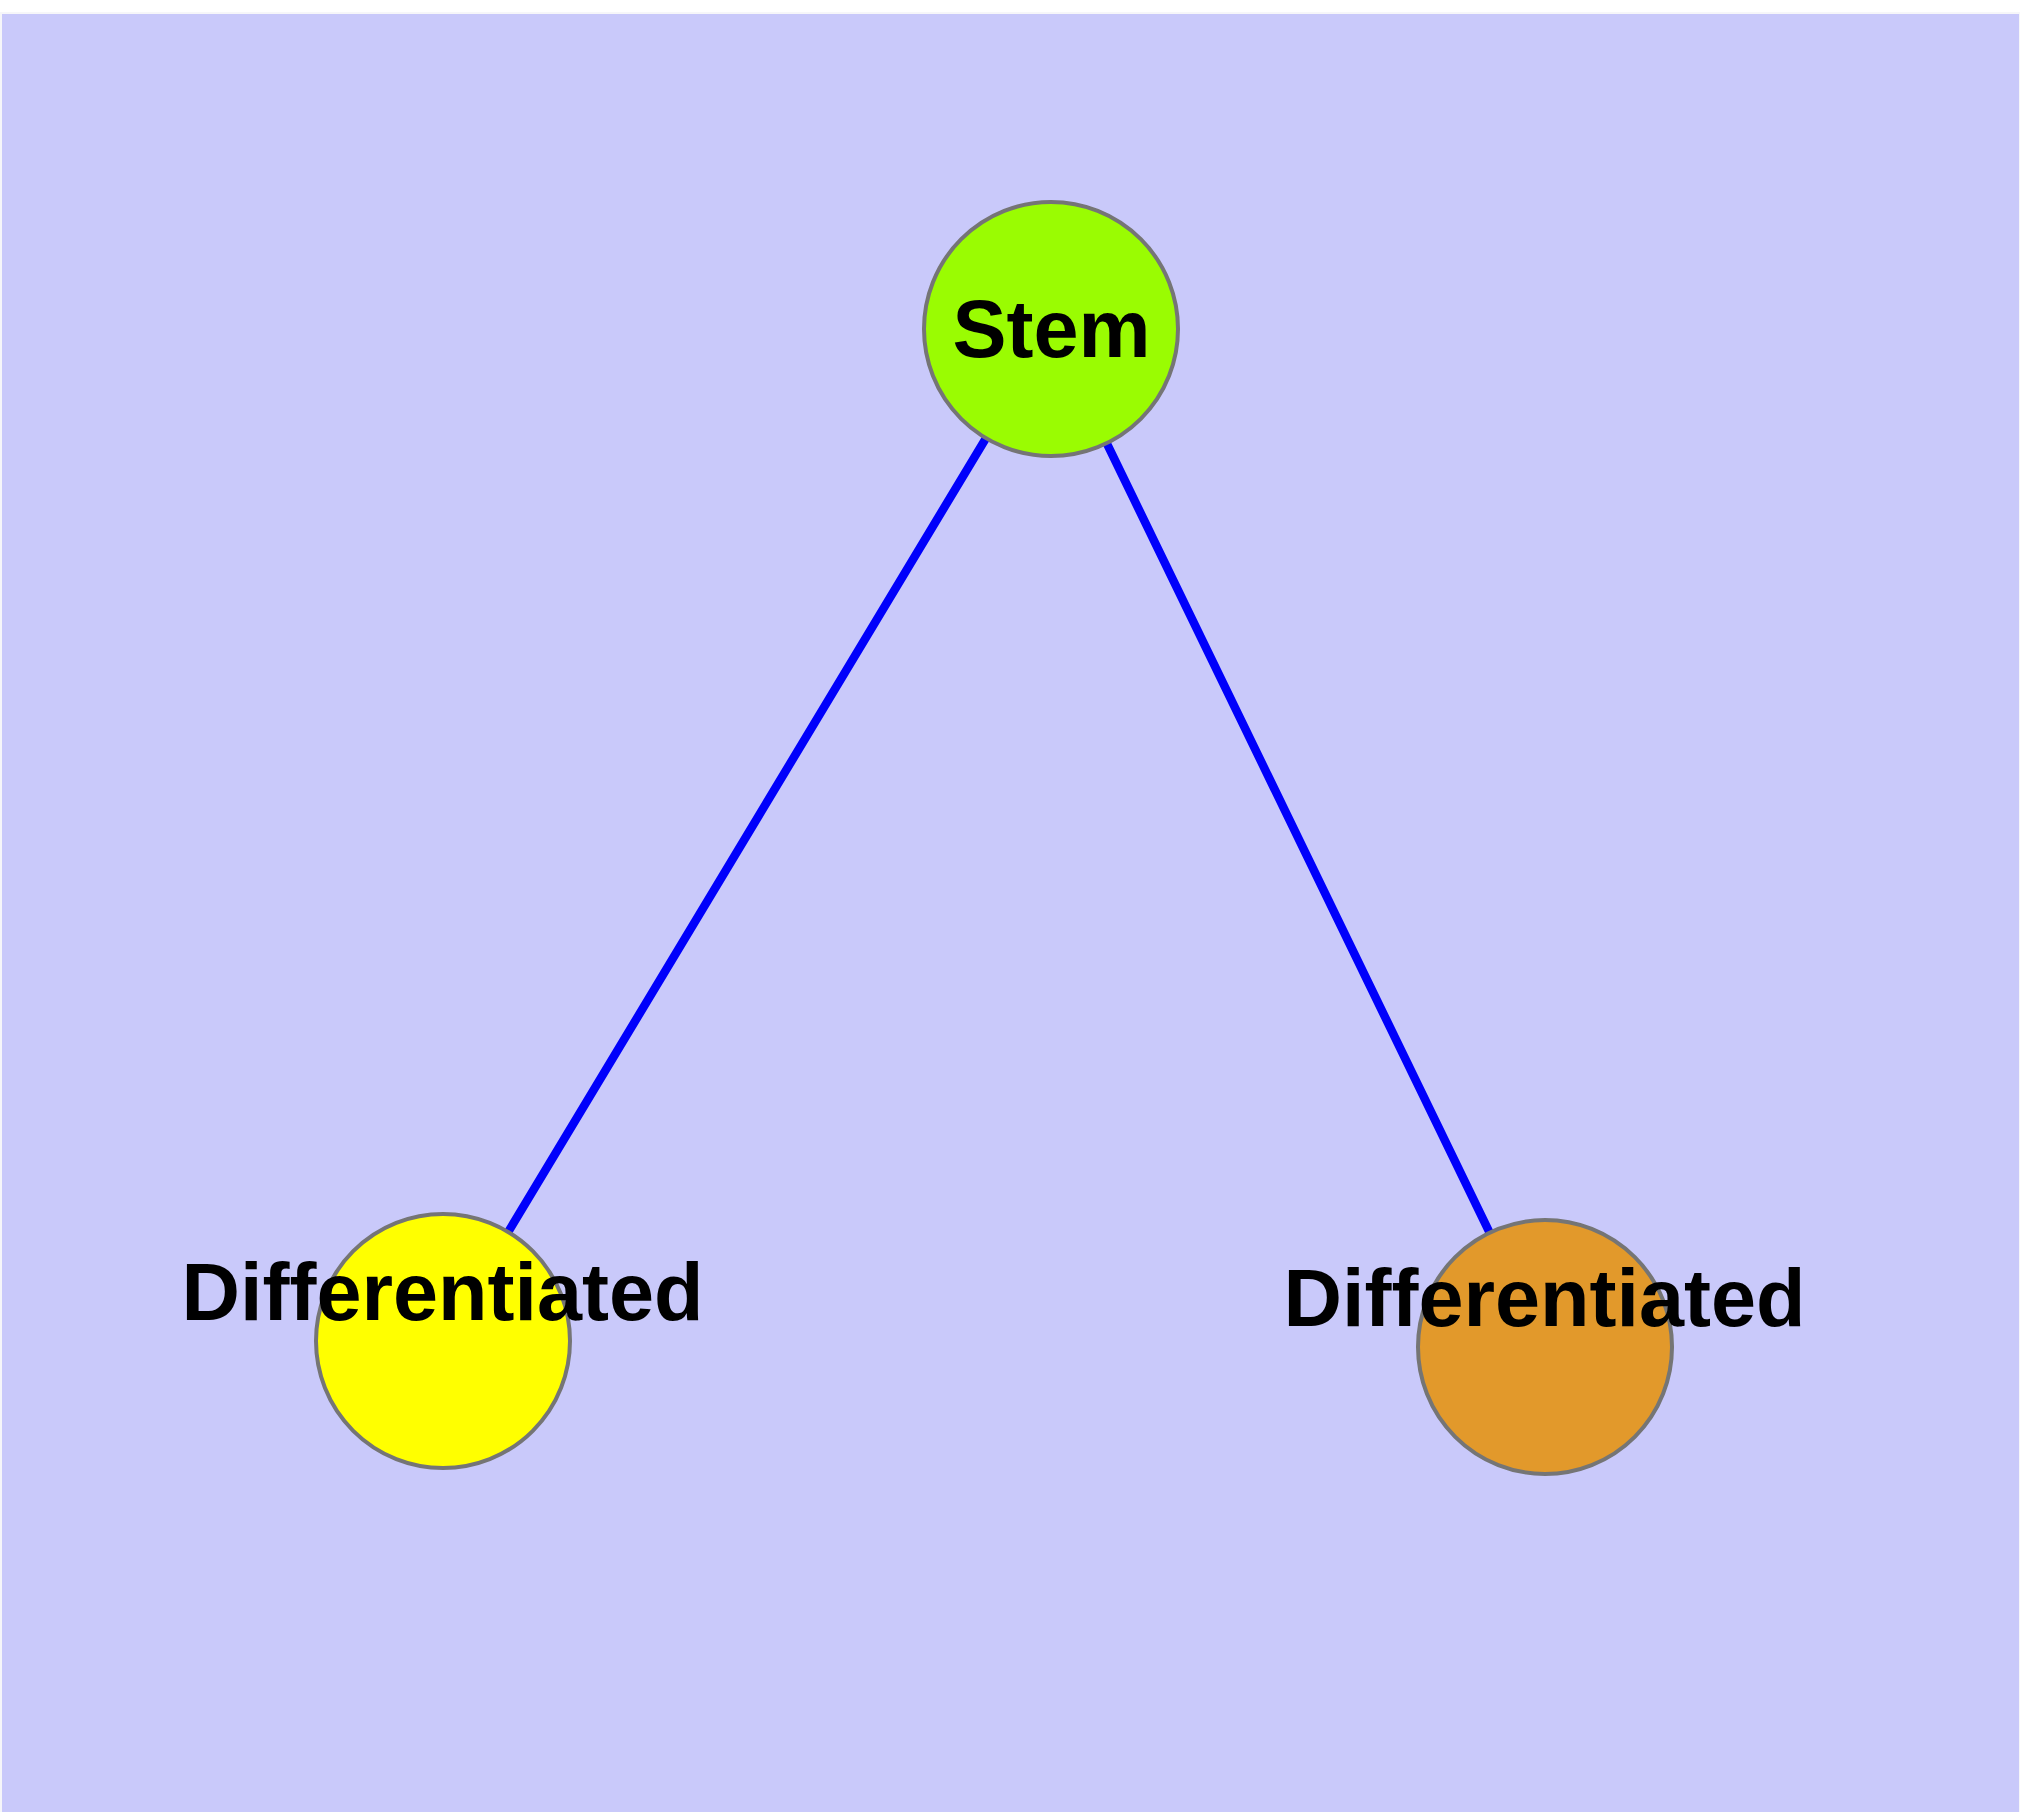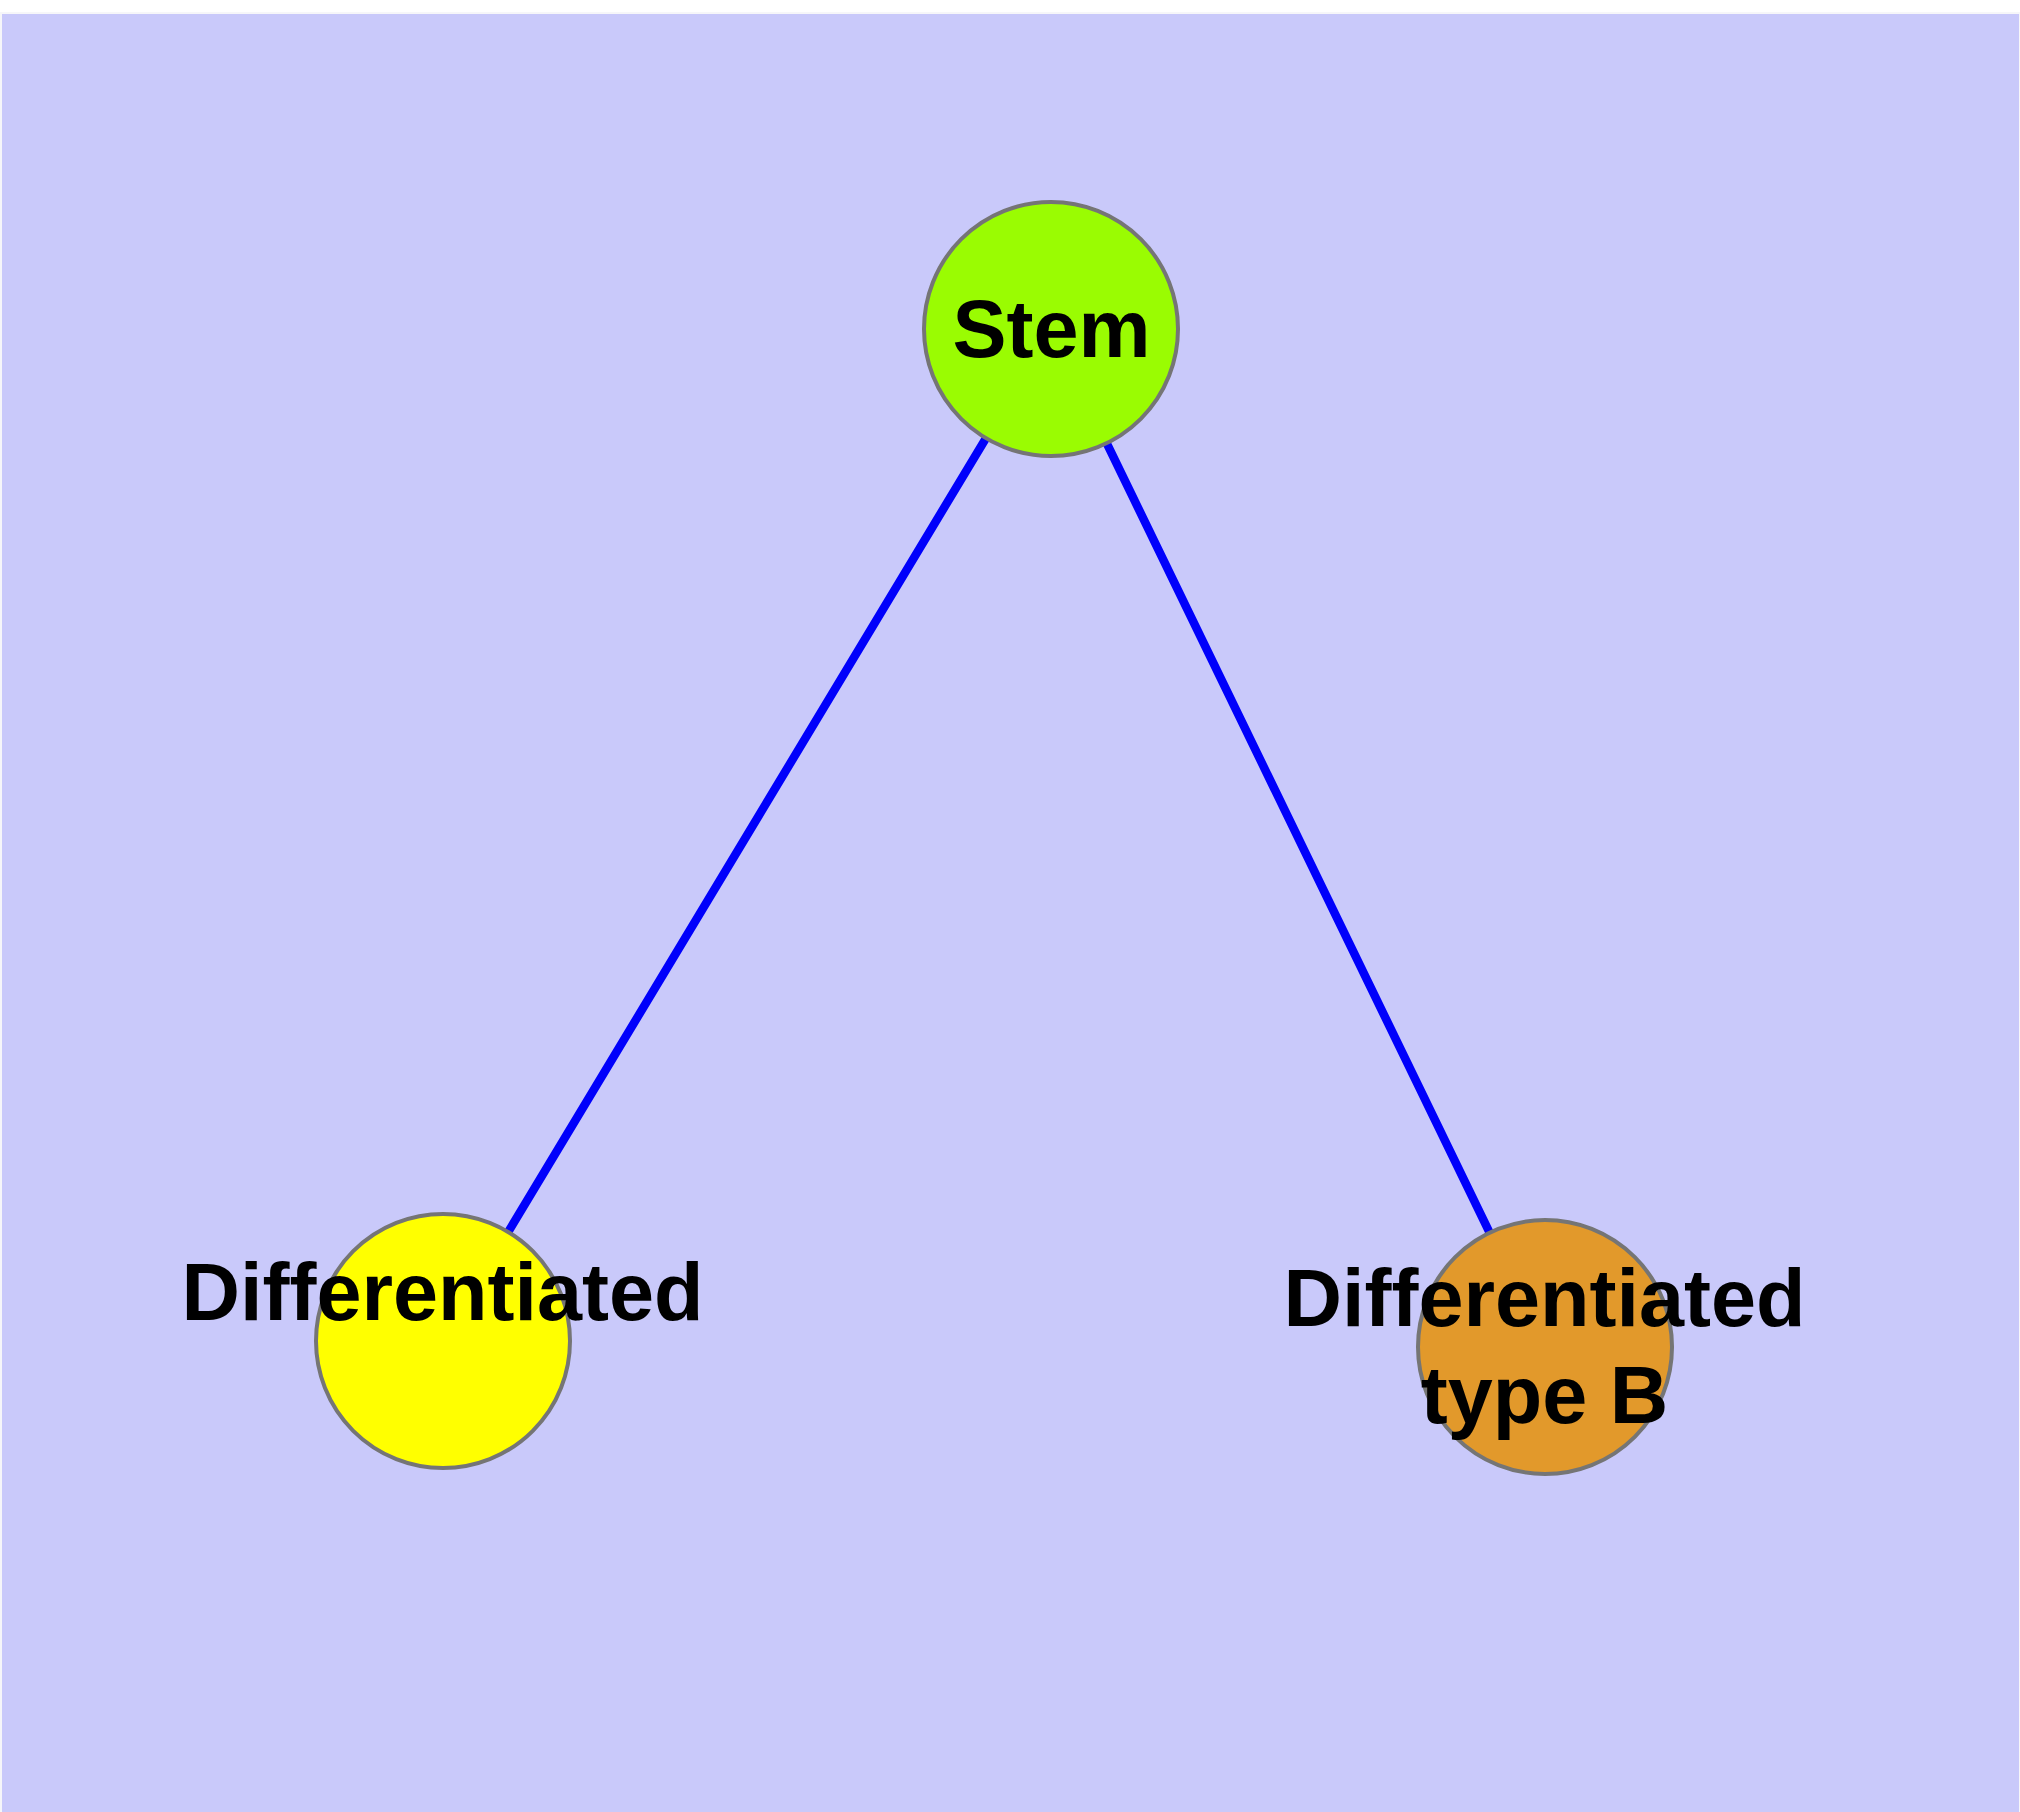--- a/index.html
+++ b/index.html
@@ -75,17 +75,16 @@
   <div class="node-label label-stem">
     <span>Stem</span>
   </div>
 
   <div class="node-label label-type-a">
     <span>Differentiated</span>
   </div>
 
   <div class="node-label label-type-b">
     <span>Differentiated</span>
-    <span>type B</span>
   </div>
 
 </div>
 
 
 </body></html>

